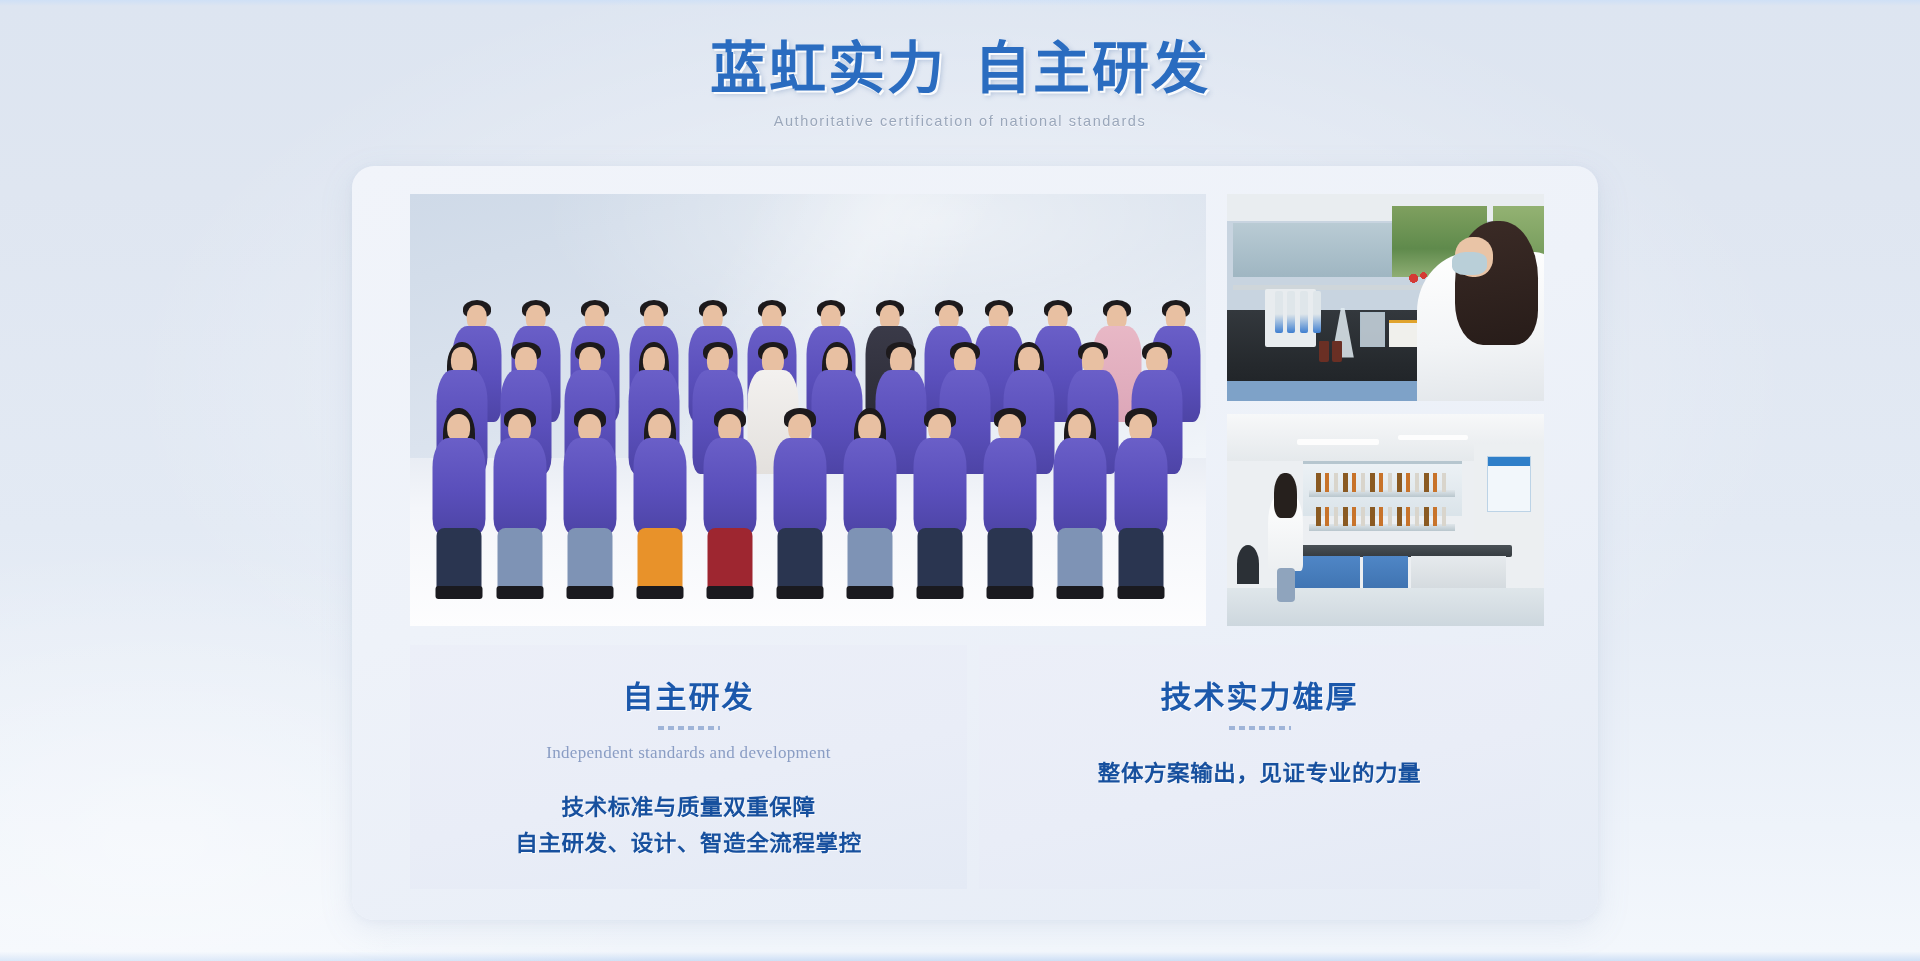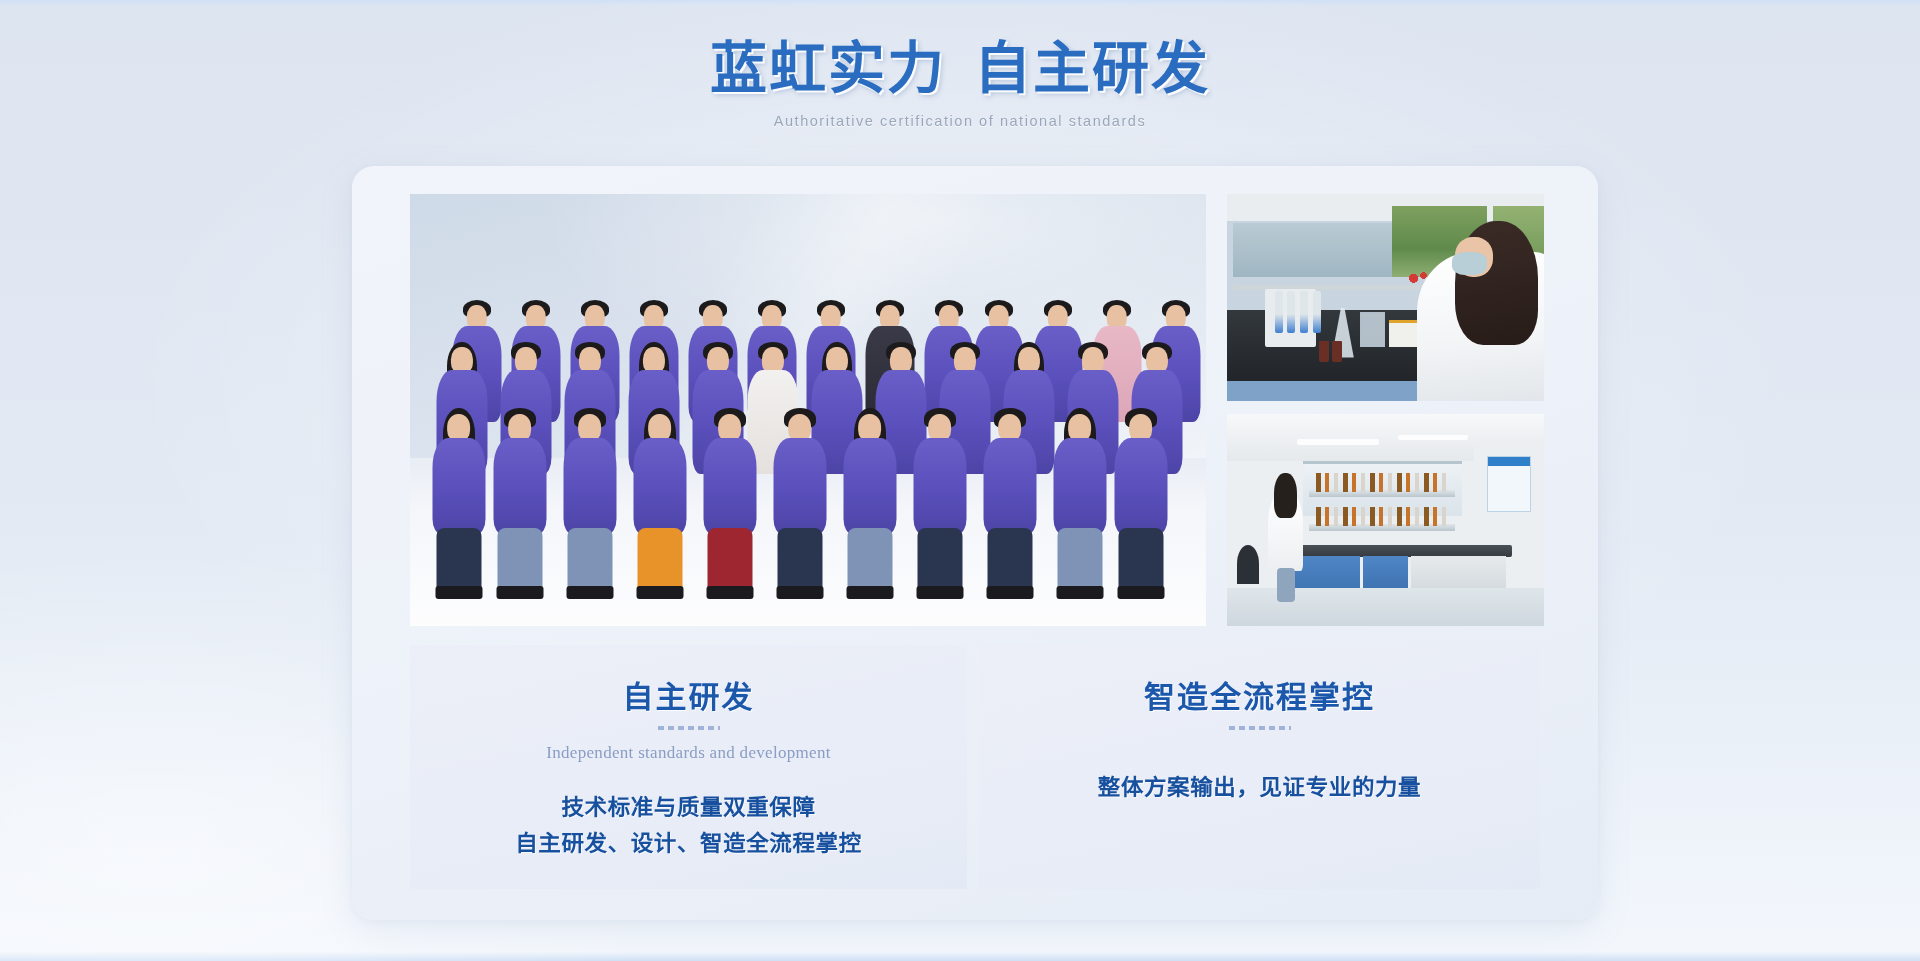--- a/index.html
+++ b/index.html
@@ -250,21 +250,21 @@
   .card-body {
     margin-top:27px;
     font-family:"Liberation Serif", serif;
     font-weight:700;
     font-size:22.5px;
     line-height:1.58;
     letter-spacing:.6px;
     color:#17509e;
     text-shadow:1px 1px 0 rgba(255,255,255,.7);
   }
-  .card.right .card-body { margin-top:40px; }
+  .card.right .card-body { margin-top:26px; }
 </style>
 </head>
 <body>
 
 <div class="bg-wash"></div>
 
 <div class="heading">
   <div class="page-title">
     <span>蓝虹实力</span><span class="gap"></span><span>自主研发</span>
   </div>
@@ -542,21 +542,21 @@
       <div class="card-title">自主研发</div>
       <div class="dot-divider"></div>
       <div class="card-sub">Independent standards and development</div>
       <div class="card-body">
         <div>技术标准与质量双重保障</div>
         <div>自主研发、设计、智造全流程掌控</div>
       </div>
     </div>
 
     <div class="card right">
-      <div class="card-title">智造全流程掌控</div>
+      <div class="card-title">技术实力雄厚</div>
       <div class="dot-divider"></div>
       <div class="card-body">
         <div>整体方案输出，见证专业的力量</div>
       </div>
     </div>
 
   </div>
 </div>
 
 </body></html>

